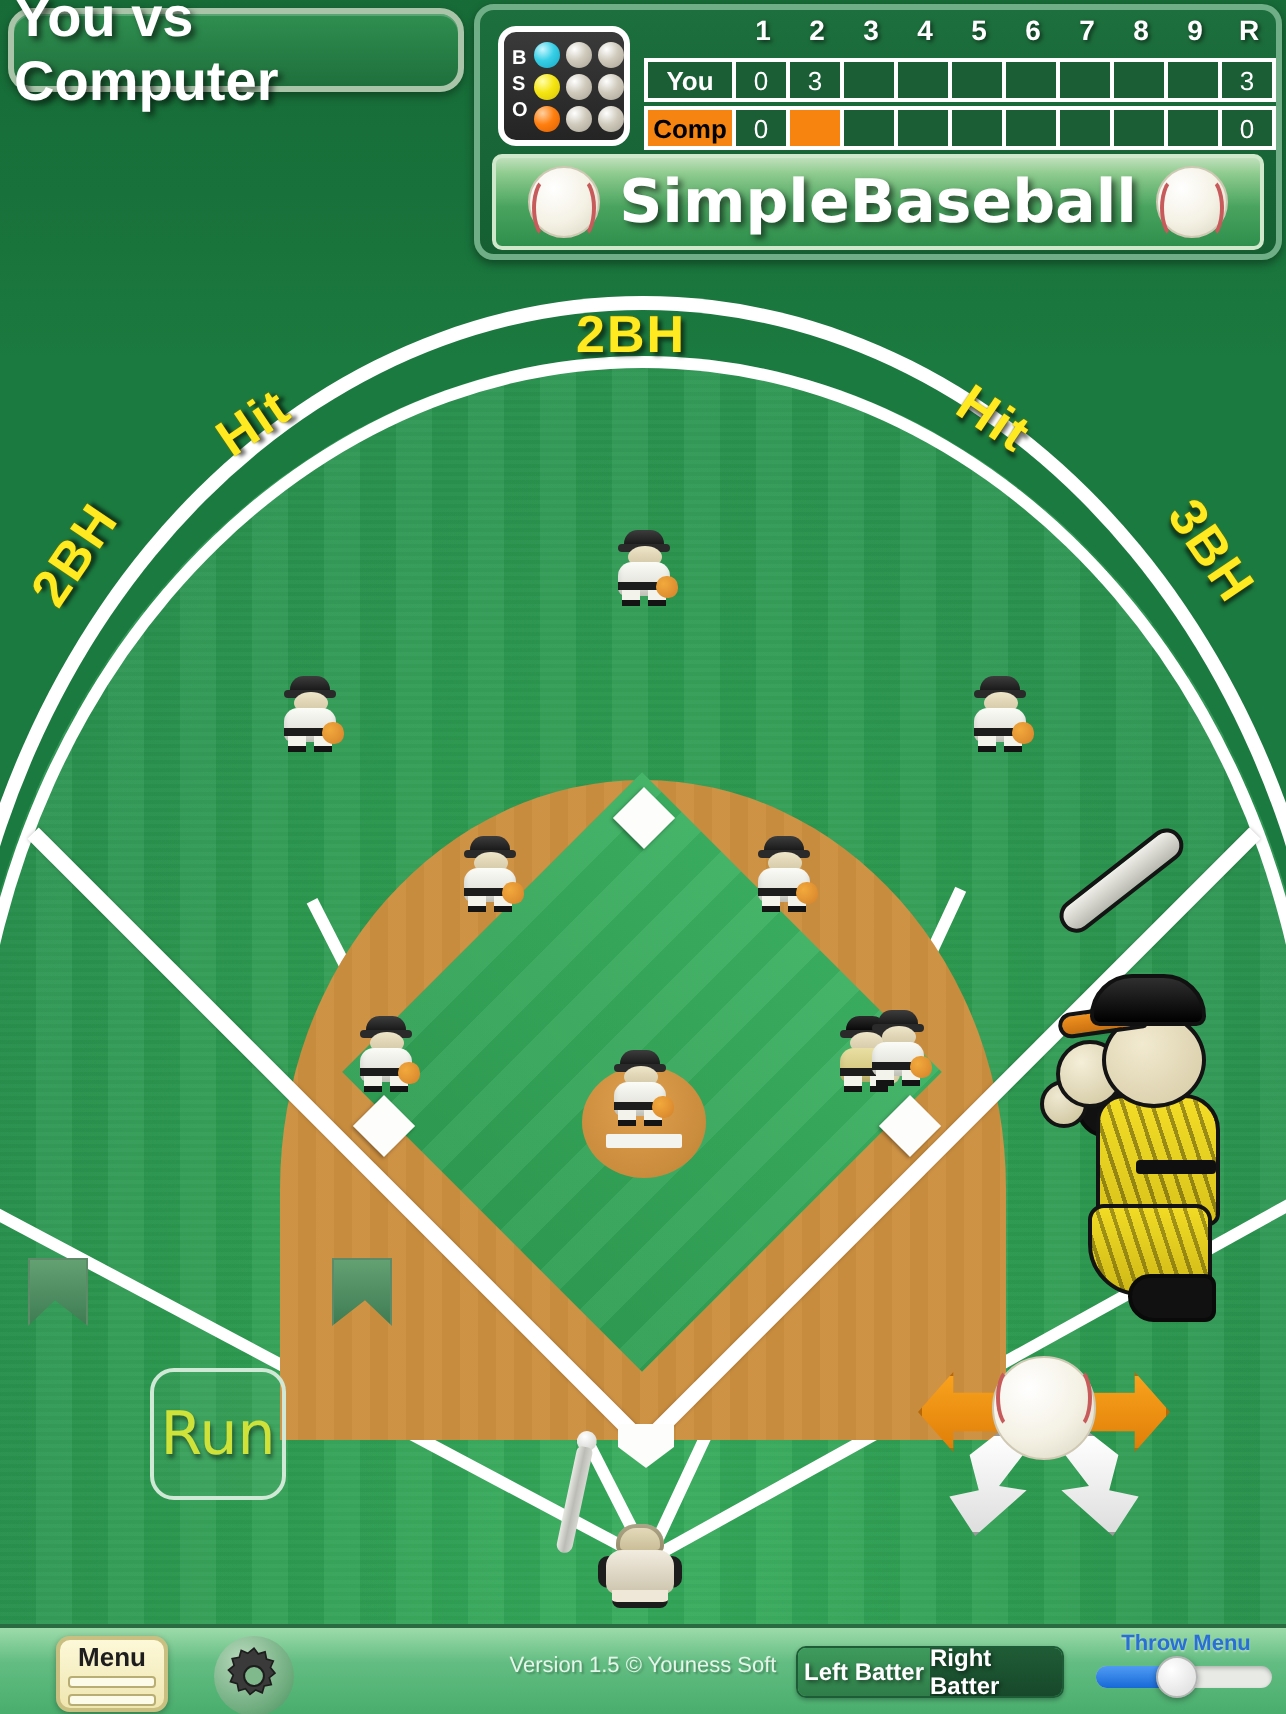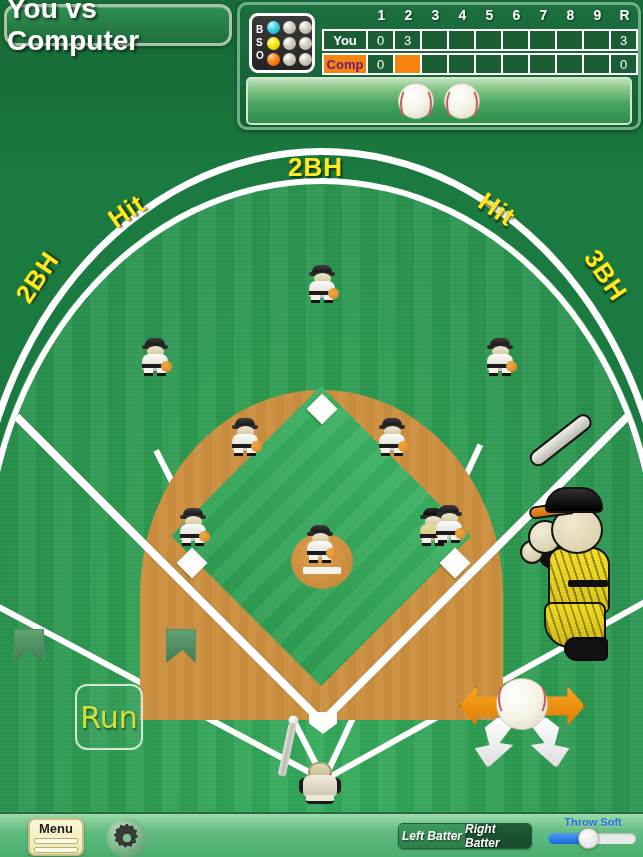--- a/index.html
+++ b/index.html
@@ -274,21 +274,21 @@
   .inn-head div.lbl { flex:0 0 46px; }
   .inn-row { display:flex; height:22px; margin-top:2px; }
   .inn-row .cell {
     flex:1; border:2px solid #ffffff; margin-left:-2px;
     background:#1b5e36; color:#fff; font-size:13px;
     display:flex; align-items:center; justify-content:center;text-align:right;
   }
   .inn-row .cell.lbl {
     flex:0 0 46px; margin-left:0; font-size:13px; font-weight:bold;
   }
-  .inn-row.comp .cell.lbl { background:#f58410; color:#701a75; }
+  .inn-row.comp .cell.lbl { background:#f58410; color:#000000; }
   .inn-row .cell.active { background:#f88410; }
 
   .logo-banner {
     position:absolute; left:6px; top:72px; width:386px; height:48px;
     border-radius:5px;
     background:linear-gradient(180deg,#bfe0bb 0%, #8ecb8e 18%, #4aa45f 55%, #2e8f4c 100%);
     border:2px solid #cfe7cb;
     display:flex; align-items:center; justify-content:center; gap:10px;
   }
   .ball {
@@ -388,21 +388,21 @@
     display:flex; align-items:center; justify-content:center;
   }
   .gear svg { width:34px; height:34px; display:block; }
   .version {
     position:absolute; left:0; right:0; top:13px; text-align:center;
     color:#e6f5ea; font-size:11px; text-shadow:1px 1px 1px rgba(0,0,0,.25);
   }
   .batter-toggle {
     position:absolute; left:398px; top:823px; width:134px; height:26px;
     border-radius:5px; overflow:hidden; display:flex;
-    border:1px solid #1d5c36; box-shadow:0 1px 2px rgba(0,0,0,.3);font-style:italic;
+    border:1px solid #1d5c36; box-shadow:0 1px 2px rgba(0,0,0,.3);
   }
   .batter-toggle div {
     flex:1; display:flex; align-items:center; justify-content:center;
     color:#fff; font-size:12px; font-weight:bold;
     text-shadow:1px 1px 2px rgba(0,0,0,.55);
   }
   .batter-toggle .opt-left  { background:linear-gradient(180deg,#3e9b5d,#2f7d49); }
   .batter-toggle .opt-right { background:linear-gradient(180deg,#1f5c36,#17482a); }
 
   .throw-speed { position:absolute; left:548px; top:816px; width:90px; height:38px; }
@@ -648,20 +648,21 @@
         <div class="cell"></div>
         <div class="cell"></div>
         <div class="cell"></div>
         <div class="cell"></div>
         <div class="cell">0</div>
       </div>
     </div>
 
     <div class="logo-banner">
       <div class="ball"></div>
+      <div class="logo-text">SimpleBaseball</div>
       <div class="ball"></div>
     </div>
   </div>
 
   <div class="donation">
     <div class="tail-l"></div>
     <div class="tail-r"></div>
   </div>
 
   <div class="run-btn">
@@ -683,28 +684,29 @@
       <div class="bar"></div>
     </div>
 
     <div class="gear">
       <svg viewBox="0 0 24 24">
         <path fill="#3a3a3a" stroke="#1d1d1d" stroke-width="0.6" d="M12 2.2l1.5 2.0 2.4-.7.5 2.5 2.4.7-1.0 2.3 1.6 2.0-2.0 1.6.7 2.4-2.5.5-.7 2.4-2.3-1.0-2.0 1.6-1.6-2.0-2.4.7-.5-2.5-2.4-.7 1.0-2.3L3 9.9l2.0-1.6-.7-2.4 2.5-.5.7-2.4 2.3 1.0z"></path>
         <circle cx="12" cy="12" r="3.5" fill="#7fb98c" stroke="#1d1d1d" stroke-width="0.7"></circle>
       </svg>
     </div>
 
+    <div class="version">Version 1.5 © Youness Soft</div>
   </div>
 
   <div class="batter-toggle">
     <div class="opt-left">Left Batter</div>
     <div class="opt-right">Right Batter</div>
   </div>
 
   <div class="throw-speed">
-    <div class="ts-label">Throw Soft</div>
+    <div class="ts-label">Throw Menu</div>
     <div class="slider-track">
       <div class="slider-fill" id="ts-fill" style="width: 39.6px;"></div>
       <div class="slider-knob" id="ts-knob" style="left: 30.15px;"></div>
     </div>
   </div>
 
 </div>
 
 </body></html>

